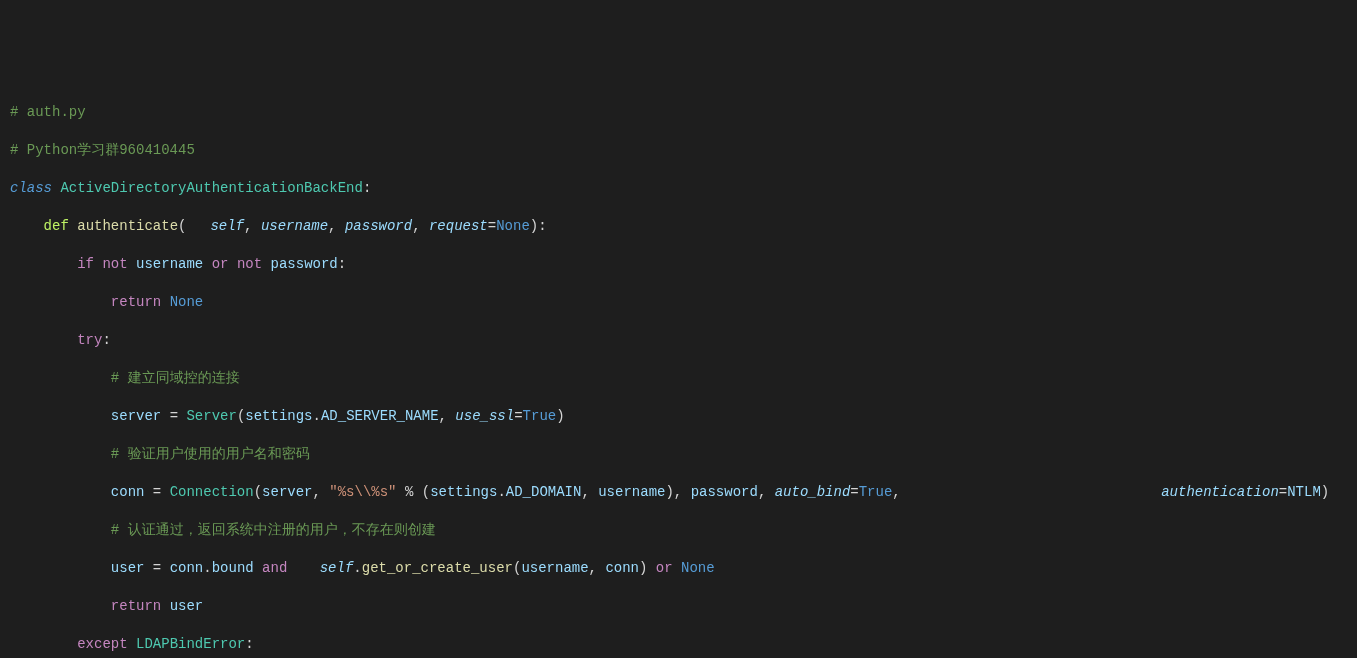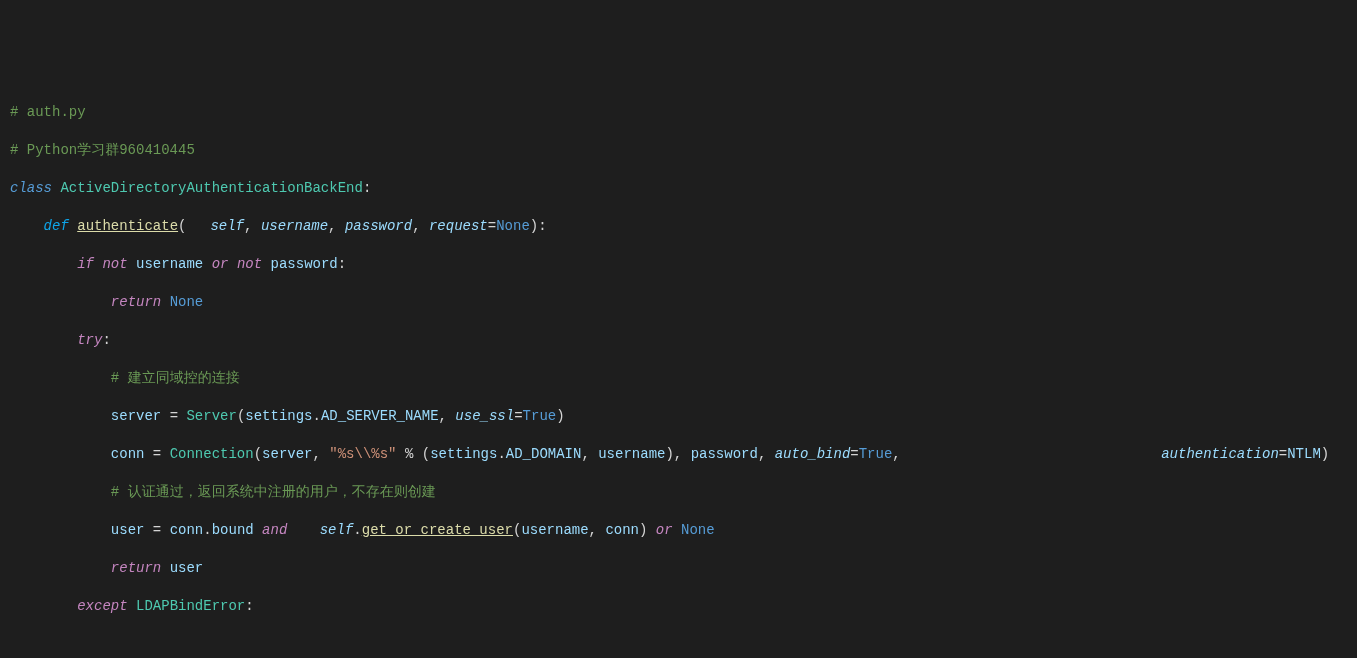--- a/index.html
+++ b/index.html
@@ -11,24 +11,24 @@
     color: #d4d4d4;
     width: 1357px;
     height: 658px;
     padding: 8px 0 0 10px;
     white-space: pre;
     overflow: hidden;
   }
   .line { display: block; }
   .comment { color: #6a9955; }
   .kw-class { color: #569cd6; font-style: italic; }
-  .kw-def { color: #0ea5e9; font-style: italic; }
-  .kw-flow { color: #c586c0; font-style: italic; }
+  .kw-def { color: #bef264; }
+  .kw-flow { color: #c586c0; }
   .classname { color: #4ec9b0; text-align: center; }
-  .func { color: #dcdcaa; text-decoration: underline; }
+  .func { color: #dcdcaa; }
   .param-self { color: #9cdcfe; font-style: italic; margin-left: 24px; }
   .param { color: #9cdcfe; font-style: italic; }
   .const { color: #569cd6; }
   .str { color: #ce9178; }
   .pun { color: #d4d4d4; }
   .var { color: #9cdcfe; }
   .type { color: #4ec9b0; }
   .op { color: #d4d4d4; }
 </style>
 </head>
@@ -39,20 +39,21 @@
 <div>
 <span class="line"><span class="comment"># auth.py</span></span>
 <span class="line"><span class="comment"># Python学习群960410445</span></span>
 <span class="line"><span class="kw-class">class</span> <span class="classname">ActiveDirectoryAuthenticationBackEnd</span><span class="pun">:</span></span>
 <span class="line">    <span class="kw-def">def</span> <span class="func">authenticate</span><span class="pun">(</span><span class="param-self">self</span><span class="pun">, </span><span class="param">username</span><span class="pun">, </span><span class="param">password</span><span class="pun">, </span><span class="param">request</span><span class="pun">=</span><span class="const">None</span><span class="pun">):</span></span>
 <span class="line">        <span class="kw-flow">if</span> <span class="kw-flow">not</span> <span class="var">username</span> <span class="kw-flow">or</span> <span class="kw-flow">not</span> <span class="var">password</span><span class="pun">:</span></span>
 <span class="line">            <span class="kw-flow">return</span> <span class="const">None</span></span>
 <span class="line">        <span class="kw-flow">try</span><span class="pun">:</span></span>
 <span class="line">            <span class="comment"># 建立同域控的连接</span></span>
 <span class="line">            <span class="var">server</span> <span class="op">=</span> <span class="type">Server</span><span class="pun">(</span><span class="var">settings</span><span class="pun">.</span><span class="var">AD_SERVER_NAME</span><span class="pun">, </span><span class="param">use_ssl</span><span class="pun">=</span><span class="const">True</span><span class="pun">)</span></span>
+<span class="line">            <span class="comment"># 验证用户使用的用户名和密码</span></span>
 <span class="line">            <span class="var">conn</span> <span class="op">=</span> <span class="type">Connection</span><span class="pun">(</span><span class="var">server</span><span class="pun">, </span><span class="str">"%s\\%s"</span> <span class="op">%</span> <span class="pun">(</span><span class="var">settings</span><span class="pun">.</span><span class="var">AD_DOMAIN</span><span class="pun">, </span><span class="var">username</span><span class="pun">), </span><span class="var">password</span><span class="pun">, </span><span class="param">auto_bind</span><span class="pun">=</span><span class="const">True</span><span class="pun">,                               </span><span class="param">authentication</span><span class="pun">=</span><span class="var">NTLM</span><span class="pun">)</span></span>
 <span class="line">            <span class="comment"># 认证通过，返回系统中注册的用户，不存在则创建</span></span>
 <span class="line">            <span class="var">user</span> <span class="op">=</span> <span class="var">conn</span><span class="pun">.</span><span class="var">bound</span> <span class="kw-flow">and</span> <span class="param-self">self</span><span class="pun">.</span><span class="func">get_or_create_user</span><span class="pun">(</span><span class="var">username</span><span class="pun">, </span><span class="var">conn</span><span class="pun">)</span> <span class="kw-flow">or</span> <span class="const">None</span></span>
 <span class="line">            <span class="kw-flow">return</span> <span class="var">user</span></span>
 <span class="line">        <span class="kw-flow">except</span> <span class="type">LDAPBindError</span><span class="pun">:</span></span>
 
 
 
 
 

